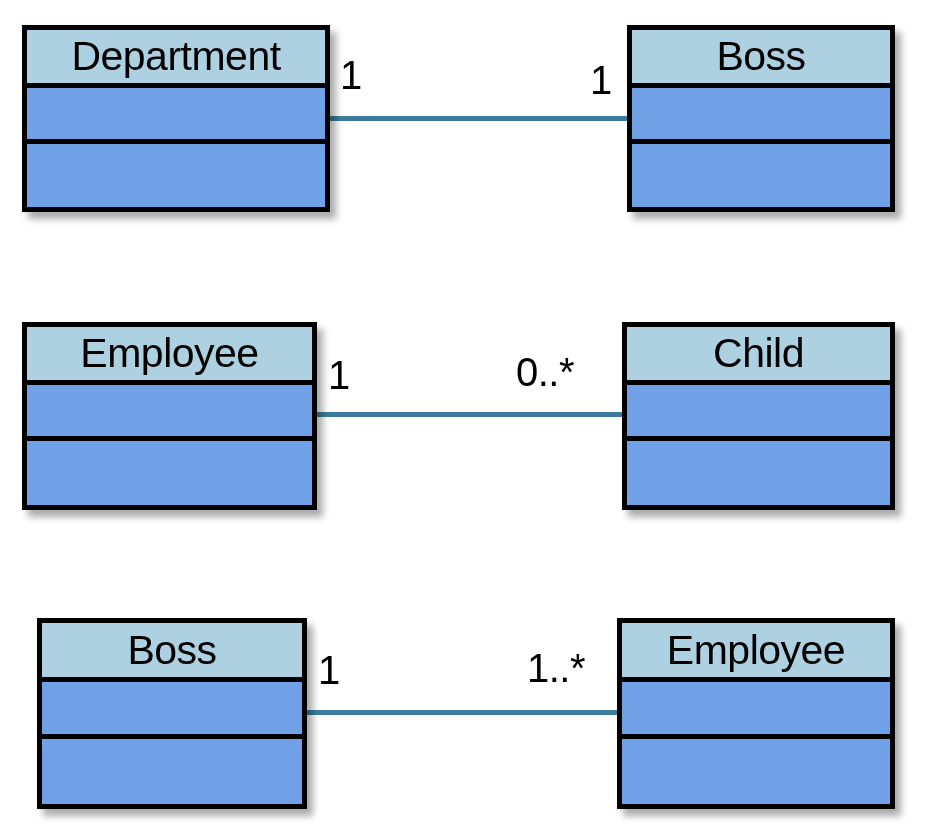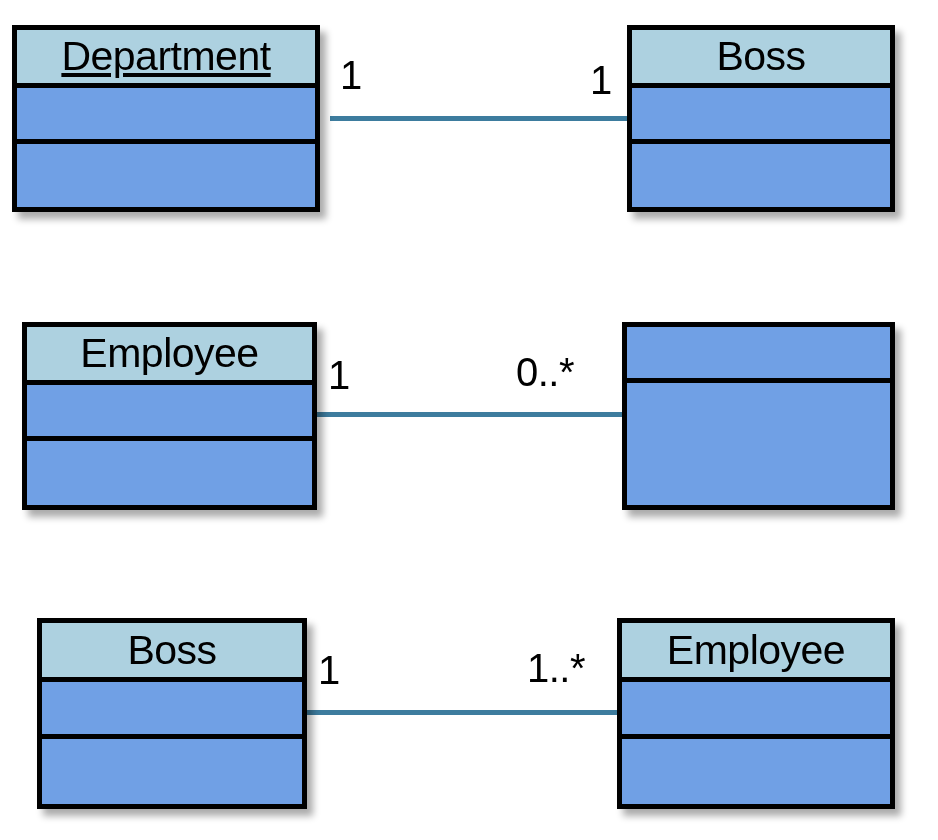--- a/index.html
+++ b/index.html
@@ -86,21 +86,21 @@
 </style>
 </head>
 <body>
 
 <div id="diagram-canvas">
 
   <div class="assoc-row" style="top:0;height:300px;">
 
     <div class="assoc-line" style="left:330px; top:116px; width:300px;"></div>
 
-    <div class="uml-class" style="left:12px; top:25px; width:308px; height:187px;text-decoration:underline;">
+    <div class="uml-class" style="left:22px; top:25px; width:308px; height:187px;">
       <div class="uml-class-name" style="height:58px; font-size:41px;">Department</div>
       <div class="uml-attr-compartment" style="height:56px;"></div>
       <div class="uml-method-compartment"></div>
     </div>
 
     <div class="multiplicity" style="left:340px; top:55px; font-size:40px;">1</div>
 
     <div class="multiplicity" style="left:590px; top:60px; font-size:40px;">1</div>
 
     <div class="uml-class" style="left:627px; top:25px; width:268px; height:187px;">
@@ -118,20 +118,21 @@
       <div class="uml-class-name" style="height:58px; font-size:41px;">Employee</div>
       <div class="uml-attr-compartment" style="height:56px;"></div>
       <div class="uml-method-compartment"></div>
     </div>
 
     <div class="multiplicity" style="left:328px; top:355px; font-size:40px;">1</div>
 
     <div class="multiplicity" style="left:516px; top:352px; font-size:40px;">0..*</div>
 
     <div class="uml-class" style="left:622px; top:322px; width:273px; height:188px;">
+      <div class="uml-class-name" style="height:58px; font-size:41px;">Child</div>
       <div class="uml-attr-compartment" style="height:56px;"></div>
       <div class="uml-method-compartment"></div>
     </div>
   </div>
 
   <div class="assoc-row" style="top:0;height:300px;">
 
     <div class="assoc-line" style="left:306px; top:710px; width:315px;"></div>
 
     <div class="uml-class" style="left:37px; top:618px; width:270px; height:191px;">

